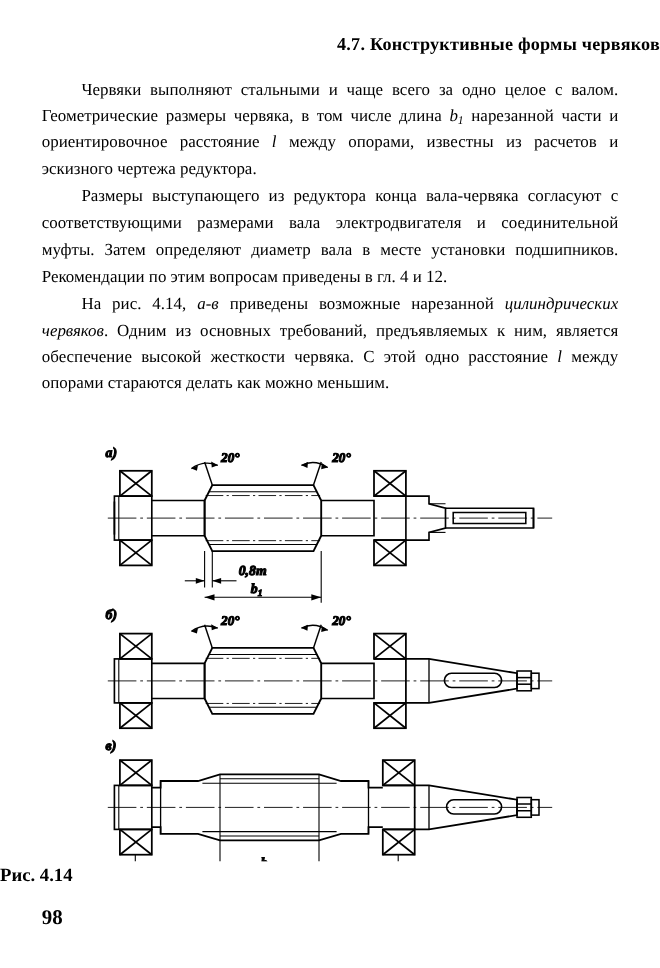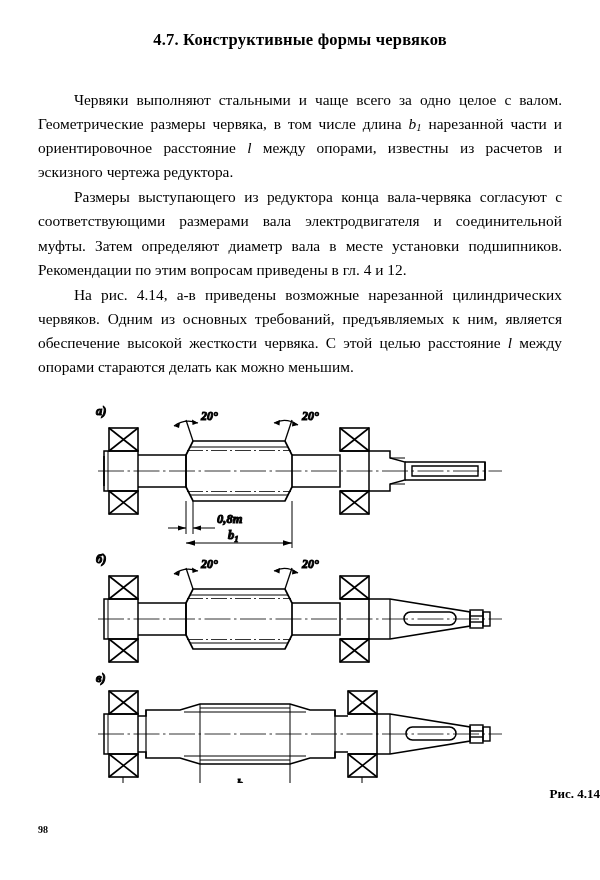--- a/index.html
+++ b/index.html
@@ -22,44 +22,44 @@
     inset: 0;
     background: #fff;
   }
 
   
   .chapter-heading {
     position: absolute;
     left: 0;
     right: 0;
     top: 30px;
-    text-align: center;
+    text-align: right;
     font-weight: bold;
     font-size: 16.5px;
     letter-spacing: .2px;
   }
 
   
   .body-text {
     position: absolute;
     left: 38px;
     width: 524px;
-    top: 88px;
+    top: 70px;
     font-size: 15.4px;
     line-height: 24.1px;
     text-align: justify;
     text-justify: inter-word;
   }
   .para {
     margin: 0 0 1px 0;
     text-indent: 36px;
     text-align: justify;
   }
   .para:last-child { margin-bottom: 0; }
-  .ital { }
+  .ital { font-style: italic; }
   .var  { font-style: italic; }
   .var sub {
     font-size: 69%;
     font-style: italic;
     vertical-align: -0.22em;
     line-height: 0;
   }
 
   
   .figure {
@@ -75,32 +75,32 @@
     right: 0;
     top: 0;
     display: flex;
     justify-content: center;
   }
   .figure-caption {
     position: absolute;
     left: 0;
     right: 0;
     top: 786px;
-    text-align: right;
-    font-weight: bold;
-    font-size: 13px;
+    text-align: left;
+    font-weight: bold;
+    font-size: 17px;
   }
 
   
   .page-number {
     position: absolute;
     left: 38px;
     top: 824px;
     font-weight: bold;
-    font-size: 10px;
+    font-size: 19px;
     text-align: right;
   }
 
   
   text {
     font-family: "Liberation Serif", "DejaVu Serif", serif;
     fill: #000;
   }
   .dimtext {
     font-style: italic;
@@ -134,21 +134,21 @@
 
     <p class="para">
       <span>Червяки выполняют стальными и чаще всего за одно целое с валом. Геометрические размеры червяка, в том числе длина </span><span class="var"><span>b</span><sub>1</sub></span><span> нарезанной части и ориентировочное расстояние </span><span class="var">l</span><span> между опорами, известны из расчетов и эскизного чертежа редуктора.</span>
     </p>
 
     <p class="para">
       <span>Размеры выступающего из редуктора конца вала-червяка согласуют с соответствующими размерами вала электродвигателя и соединительной муфты. Затем определяют диаметр вала в месте установки подшипников. Рекомендации по этим вопросам приведены в гл. 4 и 12.</span>
     </p>
 
     <p class="para">
-      <span>На рис. 4.14, </span><span class="ital">а-в</span><span> приведены возможные нарезанной </span><span class="ital">цилиндрических червяков</span><span>. Одним из основных требований, предъявляемых к ним, является обеспечение высокой жесткости червяка. С этой целью расстояние </span><span class="var">l</span><span> между опорами стараются делать как можно меньшим.</span>
+      <span>На рис. 4.14, </span><span class="ital">а-в</span><span> приведены возможные нарезанной </span><span class="ital">цилиндрических червяков</span><span>. Одним из основных требований, предъявляемых к ним, является обеспечение высокой жесткости червяка. С этой одно расстояние </span><span class="var">l</span><span> между опорами стараются делать как можно меньшим.</span>
     </p>
 
   </div>
 
   <div class="figure">
     <div class="figure-svg-wrap">
 
       <svg width="420" height="385" viewBox="0 0 420 385">
         <g stroke="#000" fill="none" stroke-linecap="butt" stroke-linejoin="miter">
 

